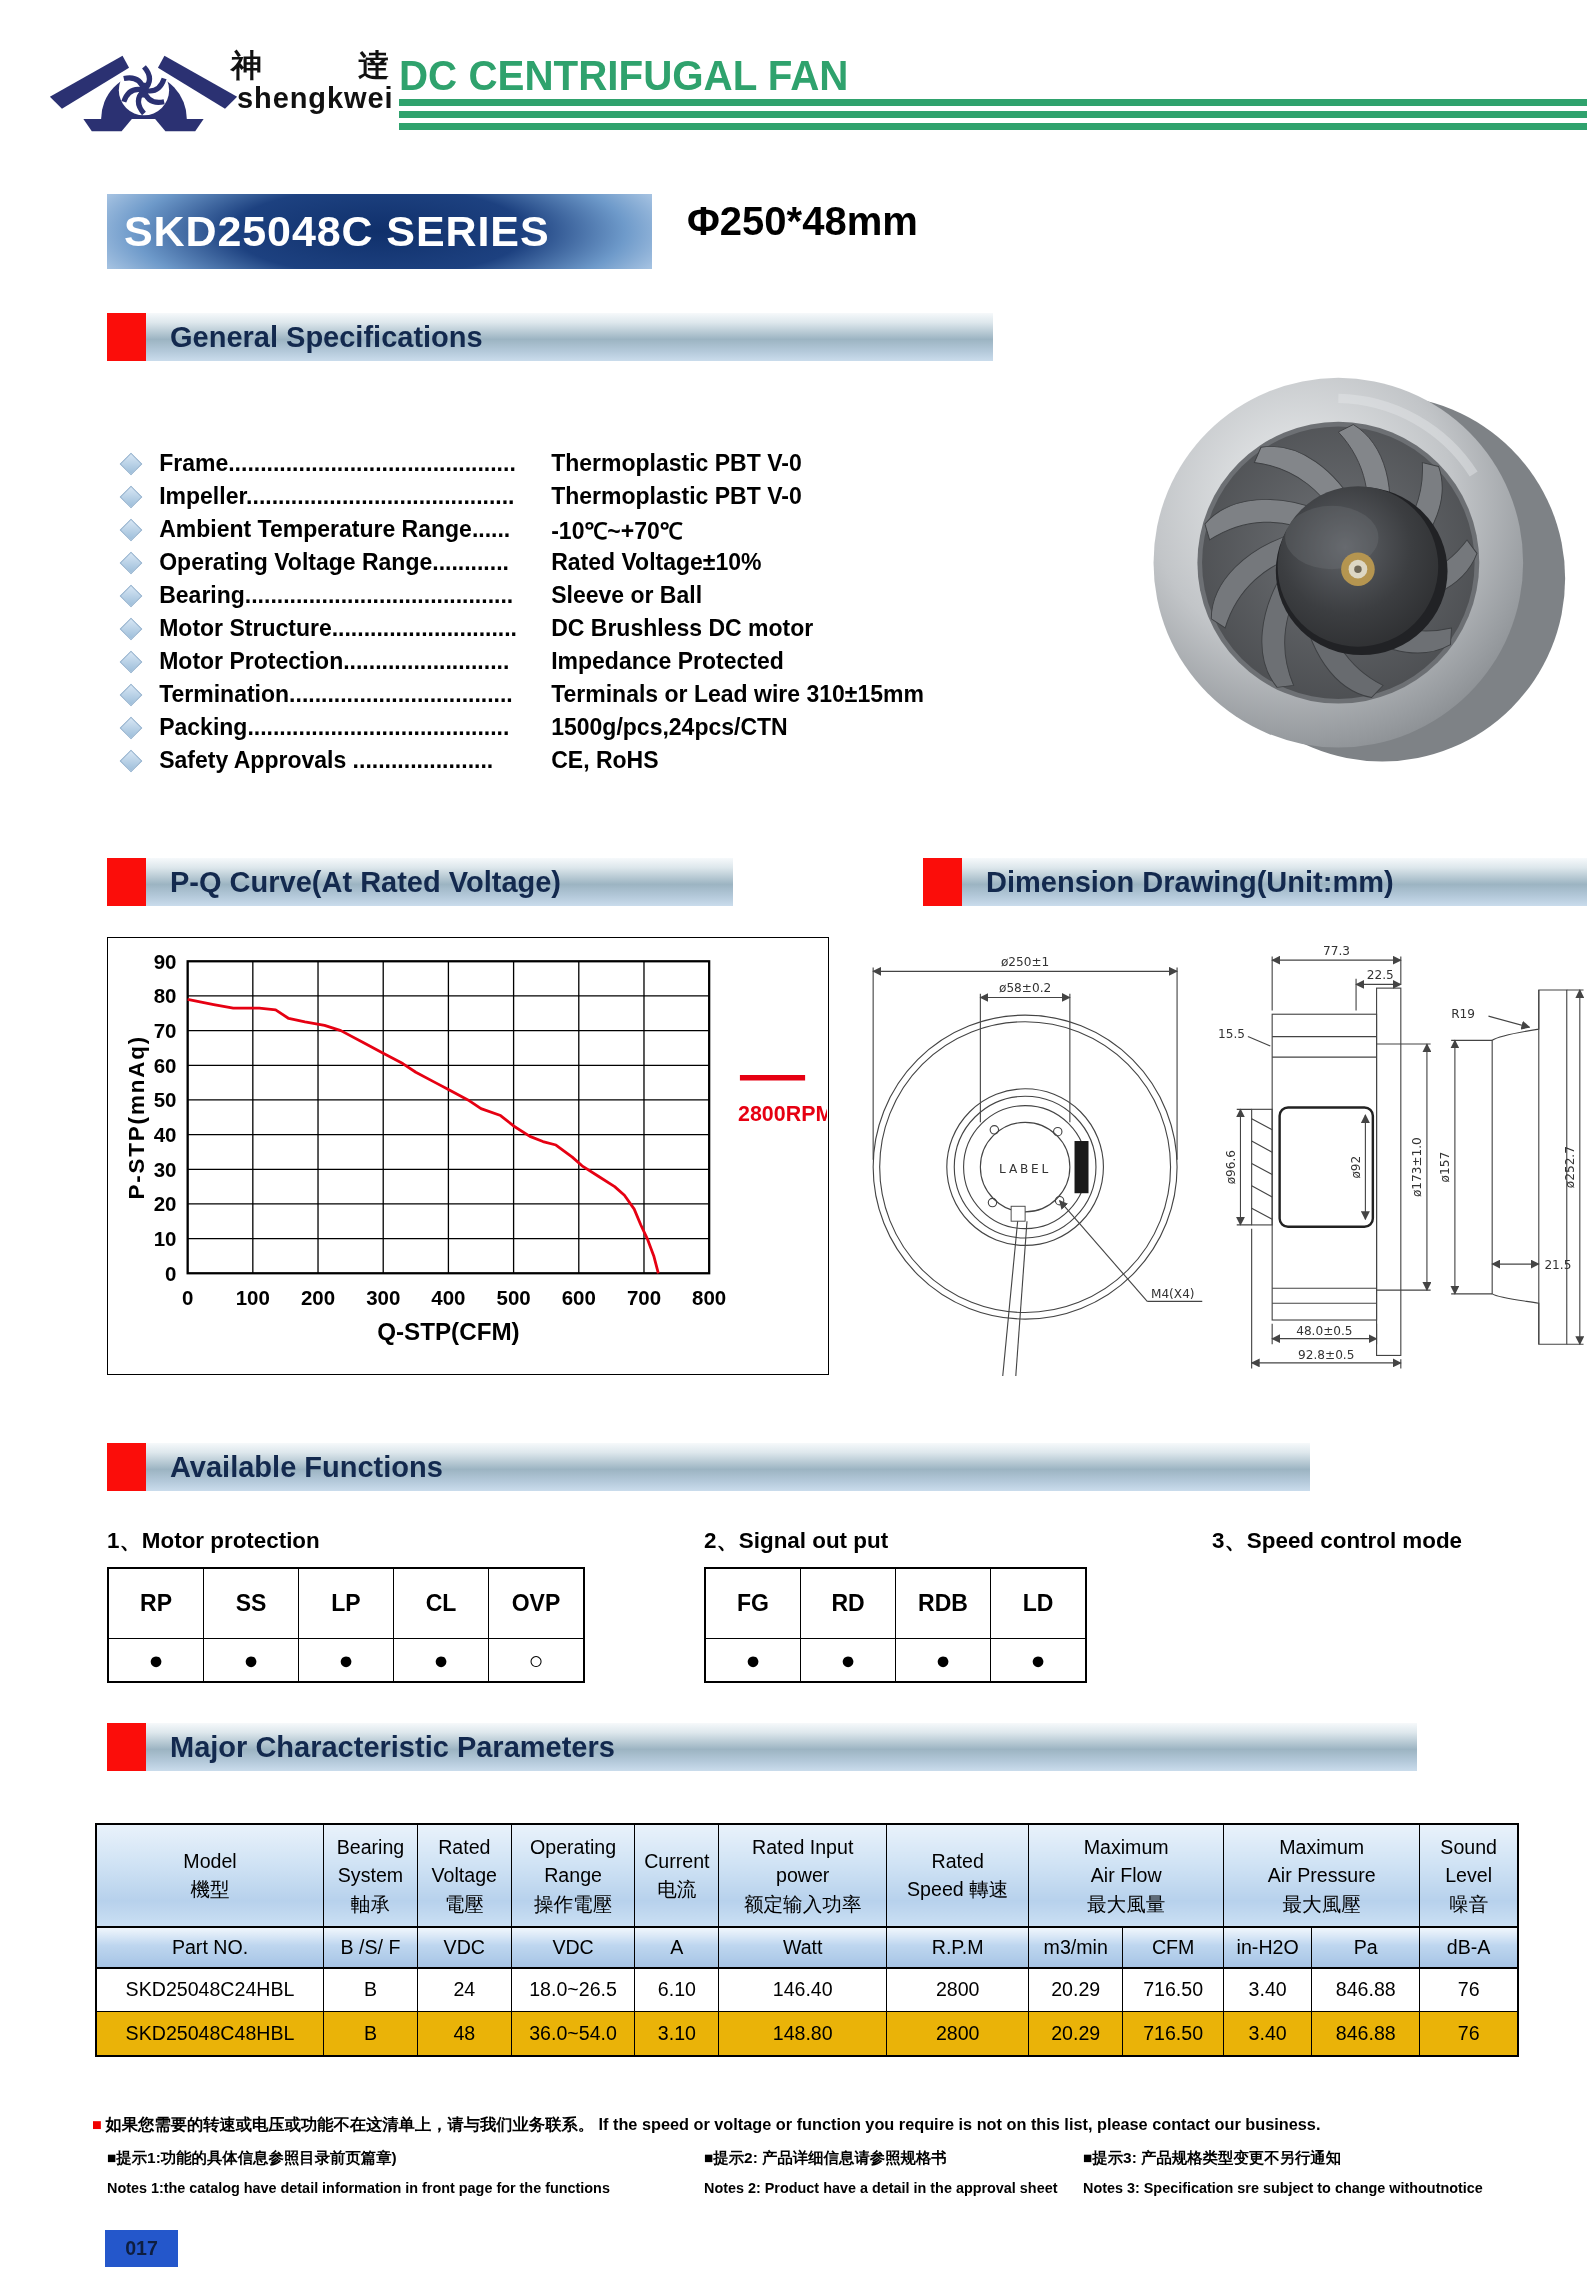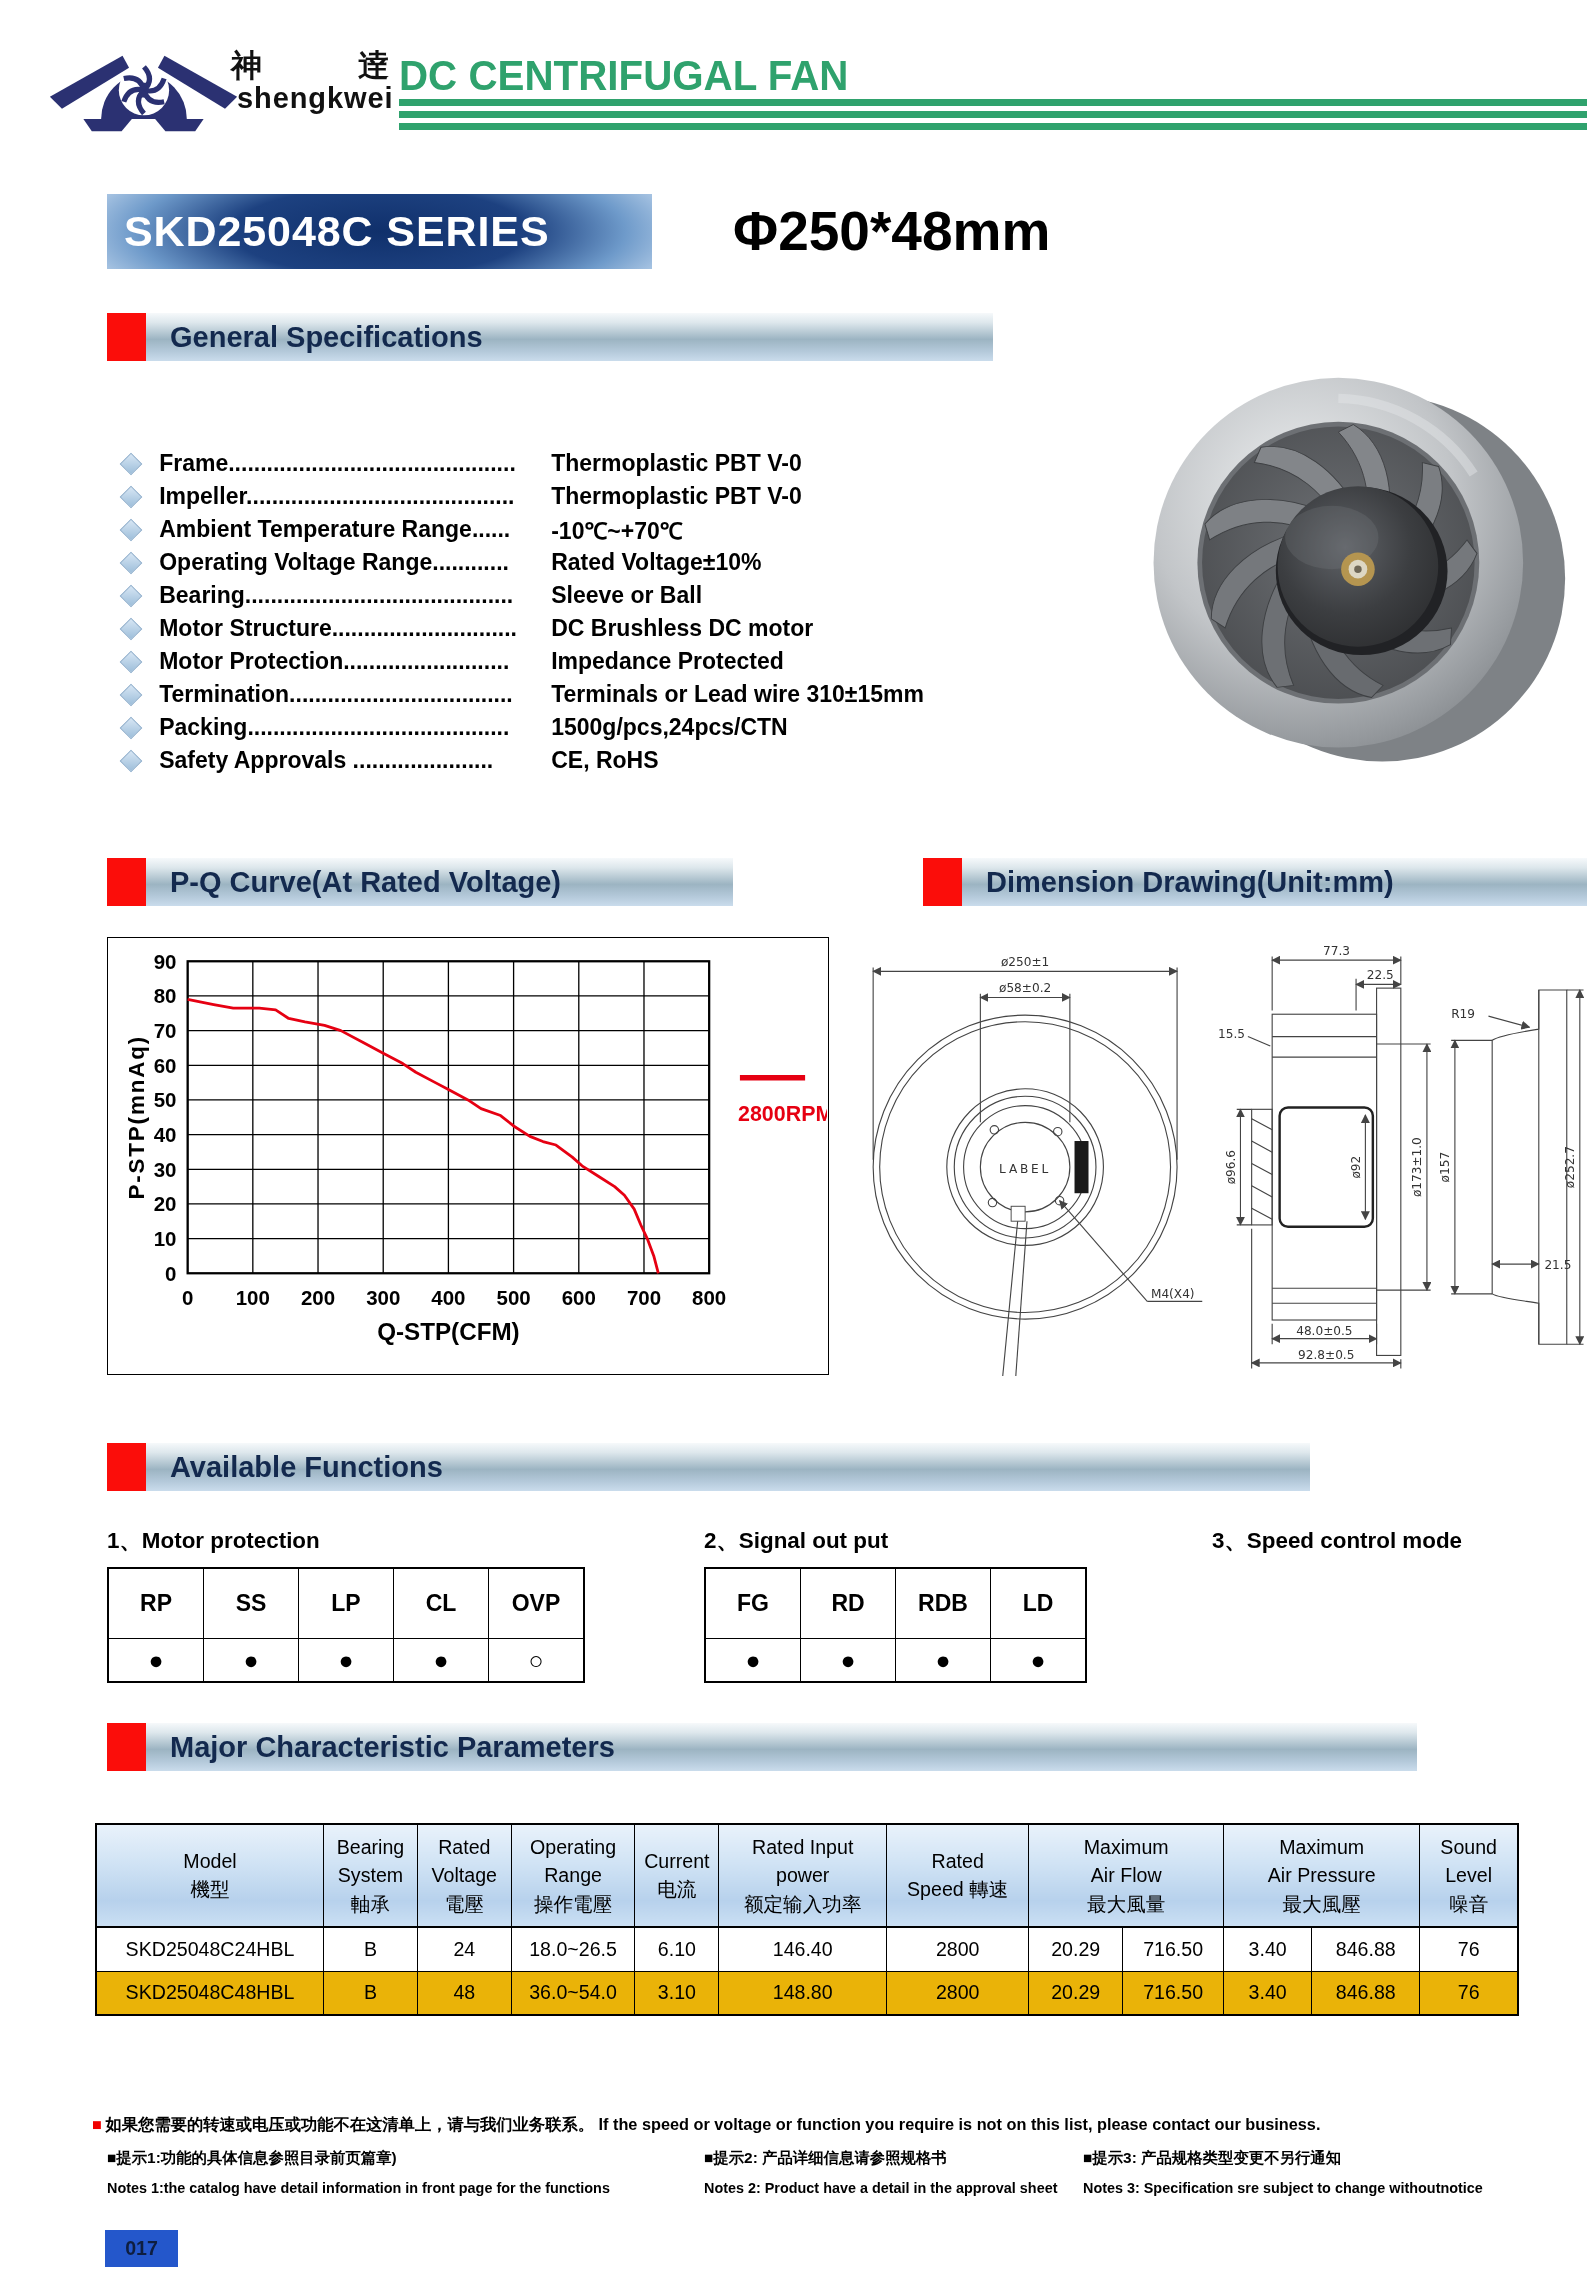--- a/index.html
+++ b/index.html
@@ -11,21 +11,21 @@
   .zh-char{position:absolute;font-size:31px;font-weight:bold;color:#111;}
   .brand-en{position:absolute;font-size:29px;font-weight:bold;color:#111;letter-spacing:0.9px;}
   .main-title{position:absolute;font-size:42px;font-weight:bold;color:#2fa26d;letter-spacing:0px;transform:scaleX(0.96);transform-origin:left;}
   .green-line{position:absolute;height:6.5px;background:#2fa26d;}
 
   
   .series-box{position:absolute;left:107px;top:194px;width:545px;height:75px;
     background:radial-gradient(ellipse 60% 130% at 50% 50%, #10306b 0%, #1d4180 45%, #6e9aca 75%, #c3d8ee 100%);
     display:flex;align-items:center;padding-left:17px;box-sizing:border-box;}
   .series-box span{color:#fff;font-weight:bold;font-size:43px;letter-spacing:0.9px;white-space:nowrap;}
-  .size-text{position:absolute;left:687px;top:199px;font-size:55px;font-weight:bold;color:#000;margin-left:46px;}
+  .size-text{position:absolute;left:687px;top:199px;font-size:40px;font-weight:bold;color:#000;}
 
   
   .sec-bar{position:absolute;height:48px;display:flex;align-items:center;
     background:linear-gradient(180deg,#f6f9fb 0%,#dde7ec 20%,#9cb4c2 55%,#b4c9da 80%,#cadcec 100%);}
   .sec-bar .red{width:39px;height:100%;background:#fb0d0a;flex:none;}
   .sec-bar .t{font-weight:bold;font-size:29px;color:#13294e;padding-left:24px;white-space:nowrap;}
 
   
   .spec-list{position:absolute;left:119px;top:447px;width:932px;}
   .spec-row{display:flex;align-items:center;height:33px;}
@@ -424,20 +424,34 @@
           <th colspan="1">Bearing<br>System<br>軸承</th>
           <th colspan="1">Rated<br>Voltage<br>電壓</th>
           <th colspan="1">Operating<br>Range<br>操作電壓</th>
           <th colspan="1">Current<br>电流</th>
           <th colspan="1">Rated Input<br>power<br>额定输入功率</th>
           <th colspan="1">Rated<br>Speed 轉速</th>
           <th colspan="2">Maximum<br>Air Flow<br>最大風量</th>
           <th colspan="2">Maximum<br>Air  Pressure<br>最大風壓</th>
           <th colspan="1">Sound<br>Level<br>噪音</th>
         </tr>
+        <tr class="unit">
+          <th>Part NO.</th>
+          <th>B /S/ F</th>
+          <th>VDC</th>
+          <th>VDC</th>
+          <th>A</th>
+          <th>Watt</th>
+          <th>R.P.M</th>
+          <th>m3/min</th>
+          <th>CFM</th>
+          <th>in-H2O</th>
+          <th>Pa</th>
+          <th>dB-A</th>
+        </tr>
       </thead>
       <tbody>
         <tr>
           <td class="pn">SKD25048C24HBL</td>
           <td>B</td>
           <td>24</td>
           <td>18.0~26.5</td>
           <td>6.10</td>
           <td>146.40</td>
           <td>2800</td>

